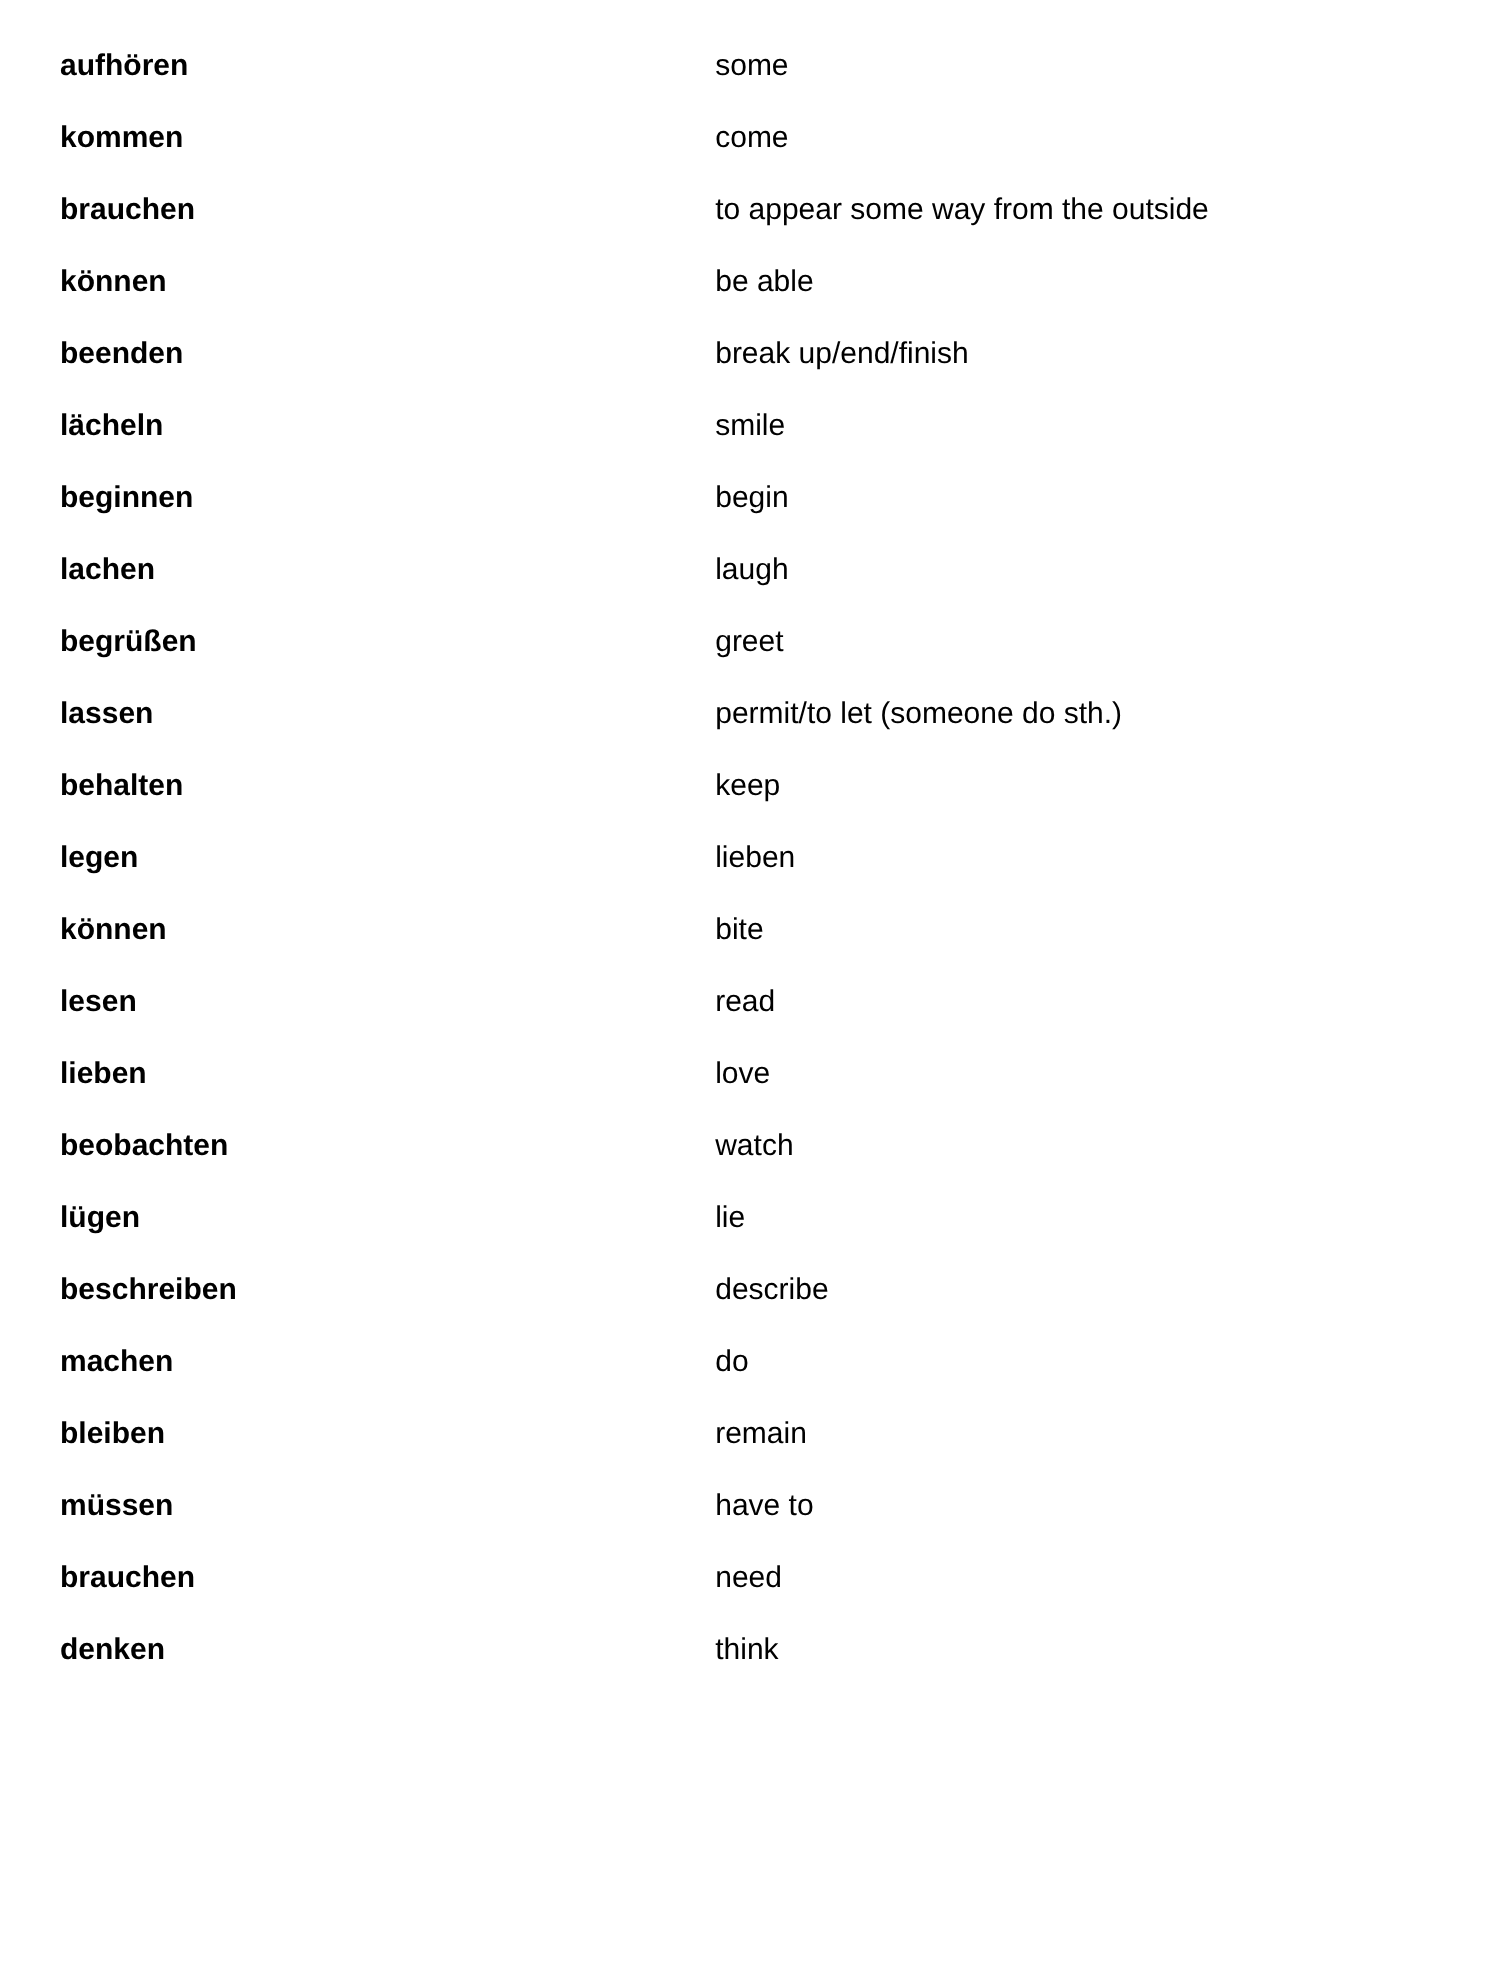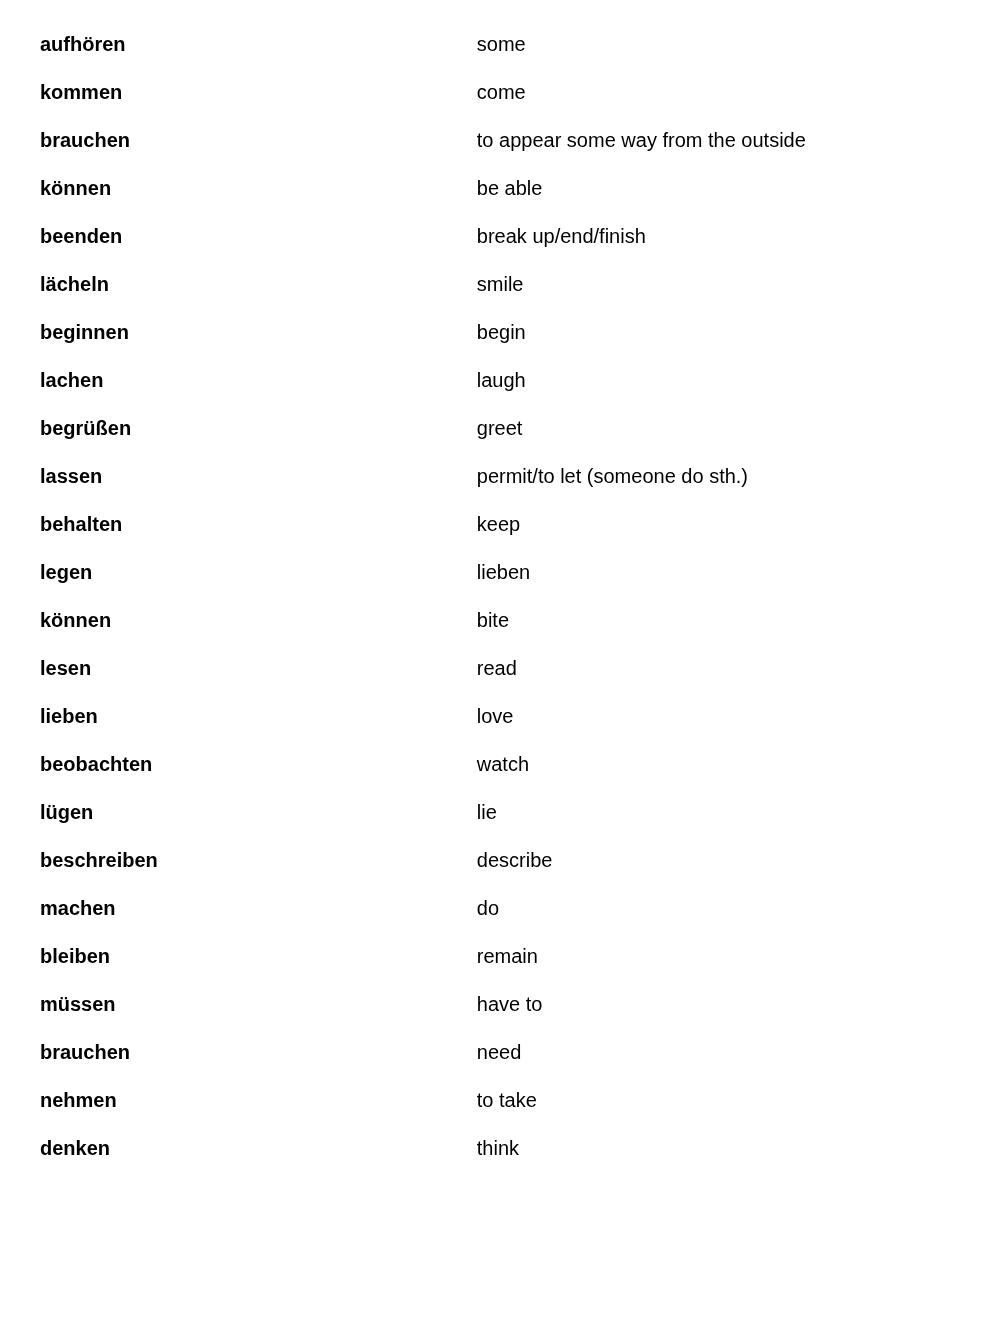--- a/index.html
+++ b/index.html
@@ -126,21 +126,17 @@
       </tr>
       <tr>
         <td>müssen</td>
         <td>have to</td>
       </tr>
       <tr>
         <td>brauchen</td>
         <td>need</td>
       </tr>
       <tr>
-        <td>nehmen</td>
-        <td>to take</td>
-      </tr>
-      <tr>
         <td>denken</td>
         <td>think</td>
       </tr>
     </tbody>
 </table>
 
 </body></html>

